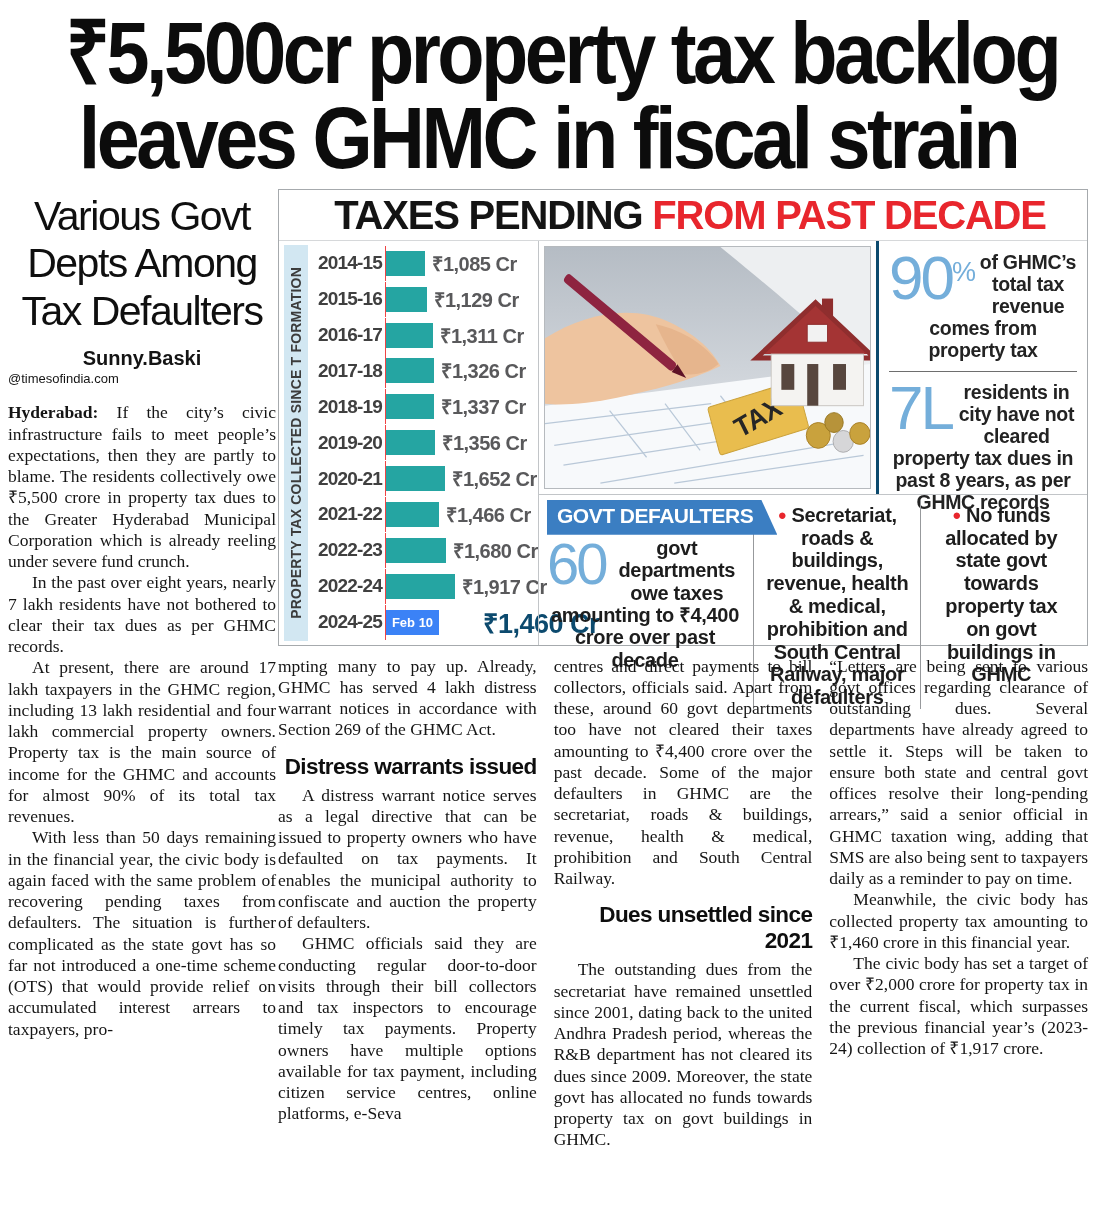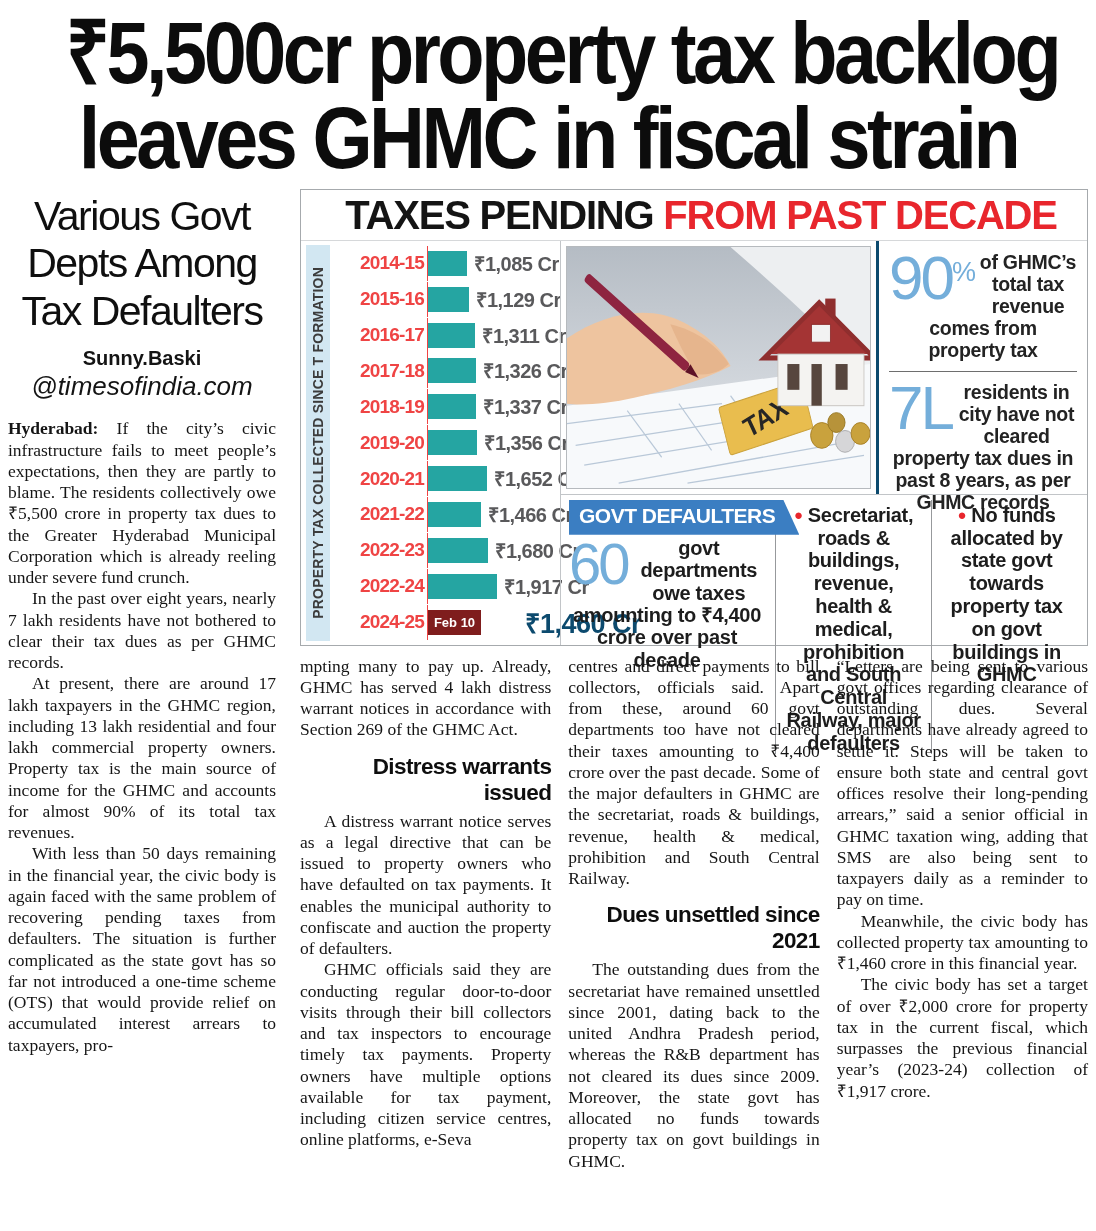--- a/index.html
+++ b/index.html
@@ -5,47 +5,47 @@
   html,body{margin:0;padding:0;background:#ffffff;}
   .page{position:relative;width:1096px;height:1231px;overflow:hidden;background:#fff;
         font-family:"Liberation Serif",serif;color:#141414;}
   
   .headline{padding:10px 0 4px;text-align:center;}
   .hl{font-family:"Liberation Sans",sans-serif;font-weight:bold;color:#0c0c0c;
       font-size:88px;line-height:.97;letter-spacing:-4px;white-space:nowrap;
       transform:scaleX(.88);transform-origin:center;}
   
   .content{display:flex;padding:4px 8px 0 8px;}
-  .col1{width:268px;flex:none;margin-right:24px;}
+  .col1{width:268px;flex:none;margin-right:2px;}
   .main{flex:1;min-width:0;display:flex;flex-direction:column;}
   
   .deck{font-family:"Liberation Sans",sans-serif;font-weight:400;font-size:41px;
         line-height:1.16;text-align:center;letter-spacing:-1.5px;color:#0f0f0f;margin:4px 0 12px;}
   .byline{font-family:"Liberation Sans",sans-serif;font-weight:700;font-size:20px;text-align:center;margin:2px 0 0;}
-  .handle{font-family:"Liberation Sans",sans-serif;font-size:26px;text-align:center;margin:1px 0 16px;font-style:italic;}
+  .handle{font-family:"Liberation Sans",sans-serif;font-size:13px;margin:1px 0 16px;}
   .body-p{font-size:17.5px;line-height:1.215;text-align:justify;text-indent:24px;margin:0;color:#151515;}
   .body-p.noindent{text-indent:0;}
   .lead{font-weight:700;}
   .subhead{font-family:"Liberation Sans",sans-serif;font-weight:700;font-size:22.5px;
            letter-spacing:-.6px;color:#0e0e0e;margin:13px 0 5px;text-align:right;}
   
   .ig{border:1.5px solid #a6aaad;background:#fff;text-align:center;}
   .ig-title{font-family:"Liberation Sans",sans-serif;font-weight:700;font-size:40px;
             letter-spacing:-1.2px;line-height:1;padding:5px 0 5px 14px;white-space:nowrap;}
   .ig-title .t-red{color:#e8262d;}
   .ig-body{display:flex;height:404px;border-top:1px solid #d6d8da;}
   
   .chart{width:254px;flex:none;display:flex;padding:4px 0 4px 5px;}
   .strip{width:24px;flex:none;background:#d2e7f2;display:flex;align-items:center;justify-content:center;}
   .strip span{writing-mode:vertical-rl;transform:rotate(180deg);font-family:"Liberation Sans",sans-serif;
               font-weight:700;font-size:14px;color:#3c3c3c;letter-spacing:.2px;white-space:nowrap;}
   .rows{flex:1;display:flex;flex-direction:column;justify-content:space-between;padding:1px 0 1px 7px;}
   .crow{display:flex;align-items:center;height:35px;}
   .yr{width:70px;flex:none;font-family:"Liberation Sans",sans-serif;font-weight:700;font-size:19px;
-      color:#ef4444;letter-spacing:-.8px;margin-left:20px;}
+      color:#404040;letter-spacing:-.8px;}
   .barsarea{flex:1;align-self:stretch;display:flex;align-items:center;border-left:1px solid #ef4444;}
   .bar{height:25px;background:#25a5a2;flex:none;display:flex;align-items:center;justify-content:center;}
   .febchip{color:#fff;font-family:"Liberation Sans",sans-serif;font-weight:700;font-size:13px;white-space:nowrap;}
   .val{margin-left:7px;font-family:"Liberation Sans",sans-serif;font-weight:700;font-size:20px;
        color:#59595b;letter-spacing:-.5px;white-space:nowrap;}
   .val.last{color:#0c4a6e;font-size:27px;margin-left:44px;}
   
   .ig-right{flex:1;min-width:0;display:flex;flex-direction:column;border-left:1px solid #c2c5c8;}
   .ig-top{display:flex;height:253px;}
   .photo{flex:1;min-width:0;margin:5px;border:1px solid #b6babe;position:relative;overflow:hidden;background:#c7ccd2;}
@@ -183,21 +183,21 @@
                 <div class="crow">
                   <div class="yr">2022-24</div>
                   <div class="barsarea">
                     <div class="bar" style="width: 69px; background: rgb(37, 165, 162);"></div>
                     <div class="val">₹1,917 Cr</div>
                   </div>
                 </div>
                 <div class="crow">
                   <div class="yr">2024-25</div>
                   <div class="barsarea">
-                    <div class="bar" style="width: 53px; background: #7f1d1d;">
+                    <div class="bar" style="width: 53px; background: #3b82f6;">
                       <span class="febchip">Feb 10</span>
                     </div>
                     <div class="val last">₹1,460 Cr</div>
                   </div>
                 </div>
               </div>
           </div>
 
           <div class="ig-right">
             <div class="ig-top">

